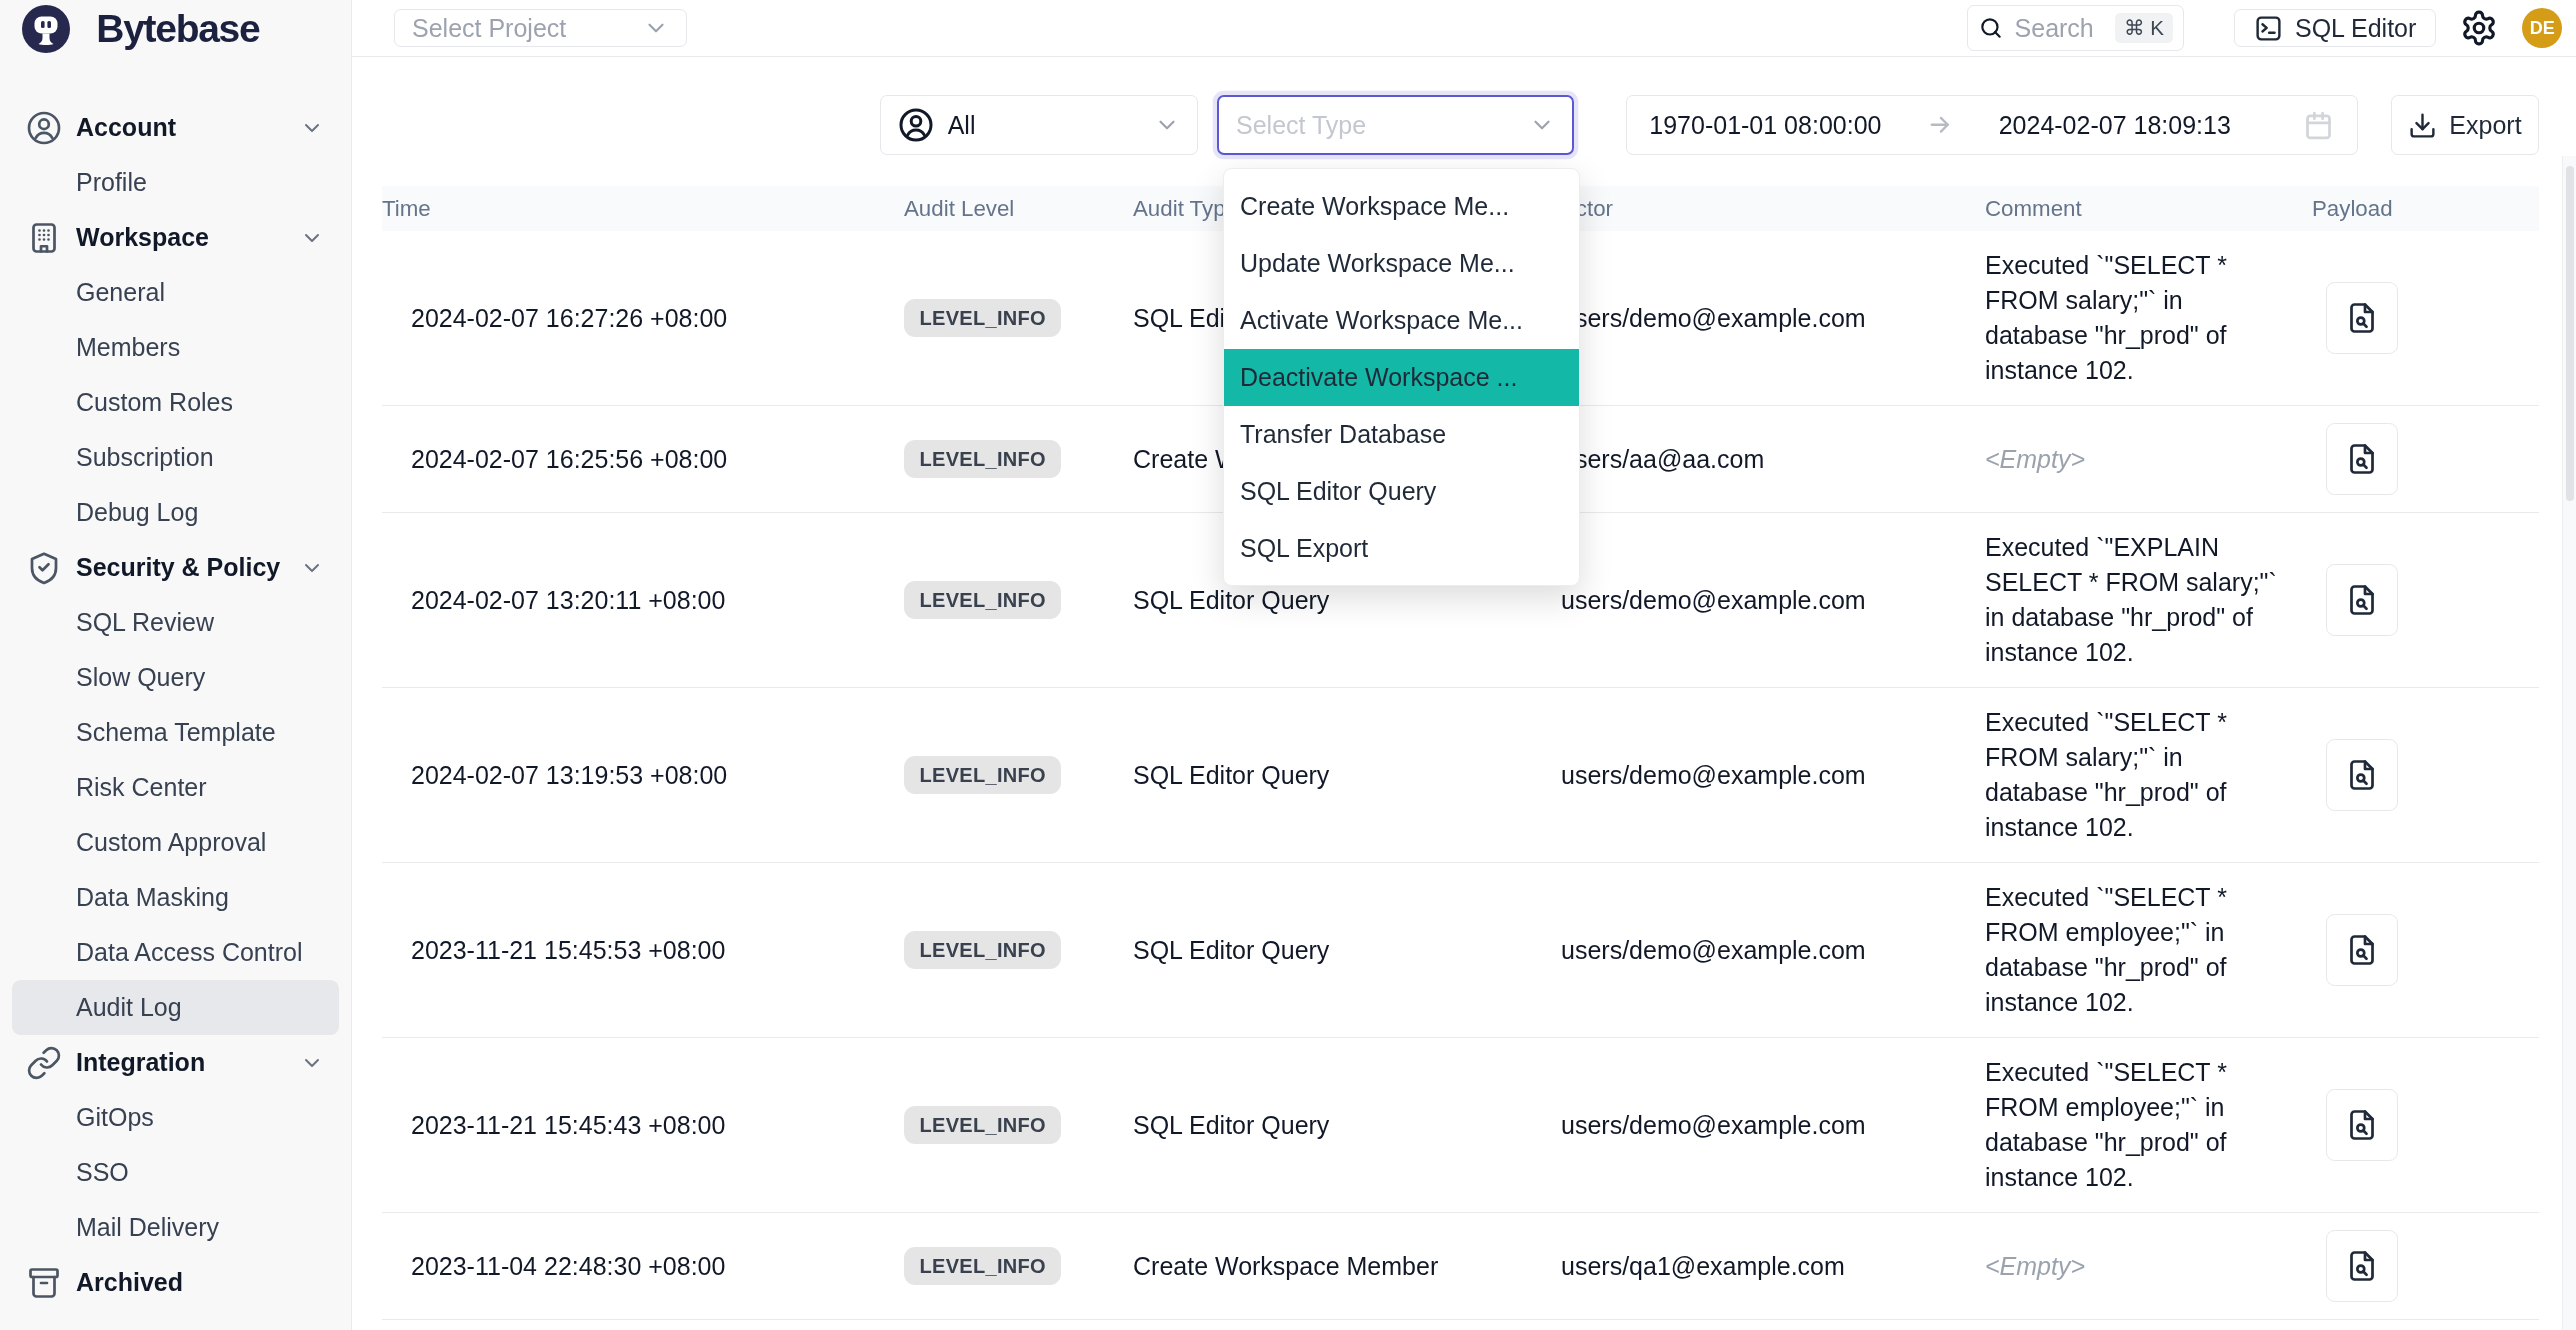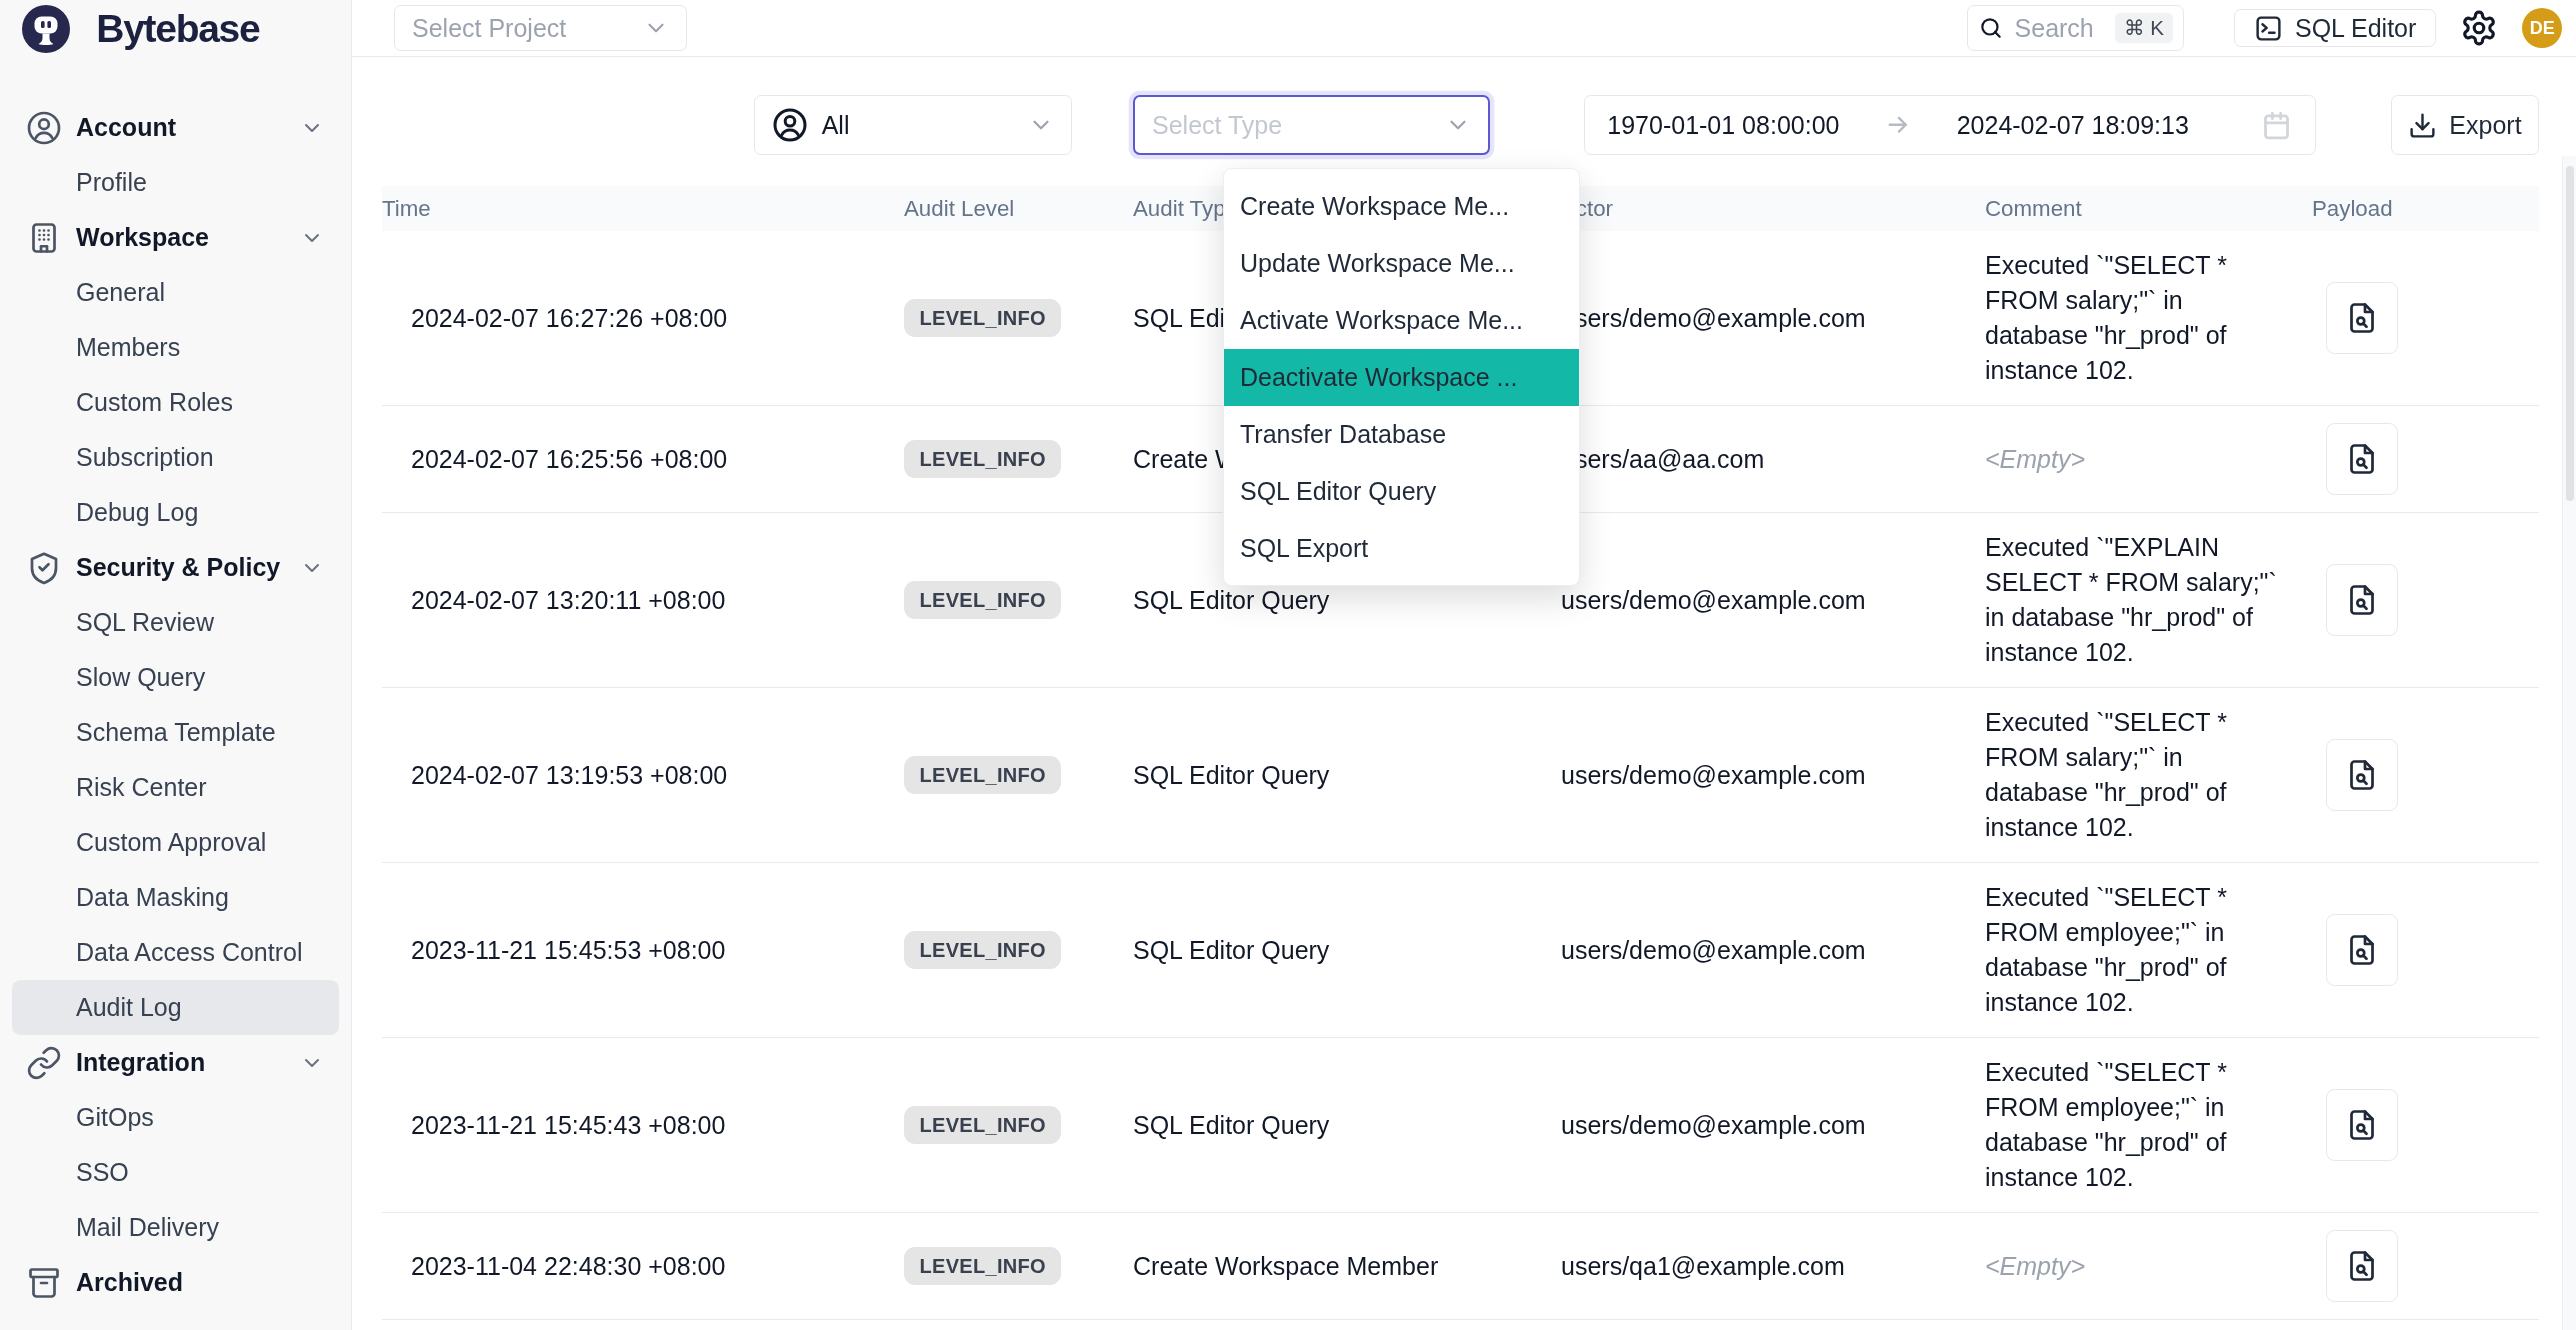--- a/index.html
+++ b/index.html
@@ -20,40 +20,40 @@
   .nav-row .nav-label { margin-left:64px; white-space:nowrap; }
   .nav-header { color:#111827; font-weight:600; }
   .nav-row .nav-chev { position:absolute; right:15.5px; width:24px; height:24px; color:#6b7280; display:flex; }
   .nav-row.active { background:#e7e8eb; }
 
   
   .main { position:absolute; left:352px; top:0; width:2224px; height:1330px; }
 
   .topbar { height:57px; display:flex; align-items:center; padding:0 13.7px 0 42px;
             border-bottom:1.7px solid #e8e9eb; background:#fff; }
-  .select-box { height:46px; border:1.7px solid #e5e7eb; border-radius:6.9px; background:#fff;
+  .select-box { height:38px; border:1.7px solid #e5e7eb; border-radius:6.9px; background:#fff;
                 display:flex; align-items:center; padding:0 17px; }
   .project-select { width:293px; justify-content:space-between; color:#9ca3af; font-size:25px; }
   .chev { width:26px; height:26px; color:#9ca3af; display:flex; flex:none; }
   .topbar-right { margin-left:auto; display:flex; align-items:center; gap:24px; }
   .searchbox { width:217px; height:46px; border:1.7px solid #e5e7eb; border-radius:6.9px;
                display:flex; align-items:center; gap:10.3px; padding:0 10.3px; background:#fff; margin-right:26px; }
   .searchbox .s-icon { width:26px; height:26px; color:#111827; display:flex; flex:none; }
   .searchbox .s-ph { color:#9ca3af; font-size:25px; flex:1; }
   .kbd { background:#f1f2f4; border-radius:5.2px; padding:3.4px 8.6px; font-size:20.6px; color:#3f4754; white-space:nowrap; }
   .sql-btn { height:38px; border:1.7px solid #e5e7eb; border-radius:6.9px; background:#fff;
              display:flex; align-items:center; gap:12px; padding:0 19px; font-size:25px; font-weight:500; color:#1f2937; cursor:pointer; }
   .sql-btn .t-icon { width:29px; height:29px; display:flex; color:#1f2937; }
   .gear { width:38px; height:38px; color:#111827; display:flex; cursor:pointer; }
   .avatar { width:40px; height:40px; border-radius:50%; display:flex; align-items:center; justify-content:center;
             color:#fff; font-size:18px; font-weight:700; cursor:pointer; }
 
   
   .content { padding:38px 37px 0 30px; }
-  .filters { display:flex; justify-content:flex-end; align-items:center; height:60px;gap:42px; }
+  .filters { display:flex; justify-content:flex-end; align-items:center; height:60px; }
   .filter-ctl { height:60px; border:1.7px solid #e5e7eb; border-radius:6.9px; background:#fff;
                 display:flex; align-items:center; }
   .actor-filter { width:318px; padding:0 17px; gap:13.7px; }
   .actor-filter .u-icon { width:36px; height:36px; color:#111827; display:flex; flex:none; }
   .actor-filter .val { font-size:25px; color:#111827; flex:1; }
   .type-filter { width:357px; margin-left:19px; padding:0 17px; justify-content:space-between;
                  border-width:2.6px; }
   .type-filter .ph { font-size:25px; color:#c3c7cf; }
   .date-range { width:732px; margin-left:52px; padding:0 22.3px; justify-content:space-between; }
   .date-range .d { font-size:25px; color:#111827; white-space:nowrap; }

